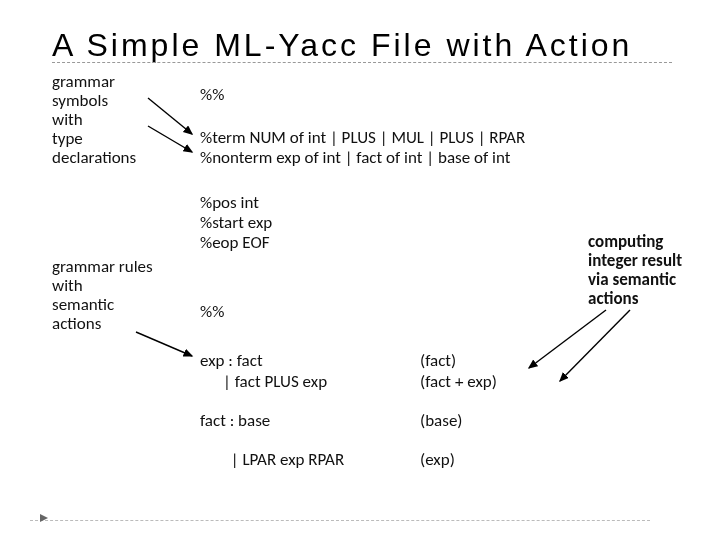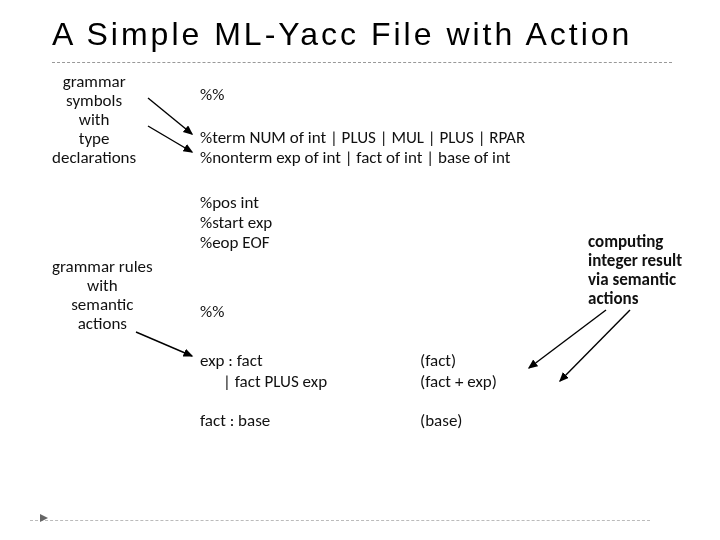--- a/index.html
+++ b/index.html
@@ -7,42 +7,41 @@
       padding: 0;
       width: 720px;
       height: 540px;
       background: #fff;
       font-family: Calibri, Arial, sans-serif;
       position: relative;
       overflow: hidden;
     }
     .title {
       position: absolute;
-      top: 16px;
+      top: 27px;
       left: 52px;
       font-size: 32px;
       letter-spacing: 3px;
       font-family: "Arial Narrow", Arial, sans-serif;
       font-stretch: condensed;
       color: #000;
     }
     .underline {
       position: absolute;
       top: 62px;
       left: 52px;
       width: 620px;
       border-top: 1px dashed #999;
     }
     .col-left {
       position: absolute;
       left: 52px;
       font-size: 17px;
       color: #111;
       line-height: 1.12;
-      text-align: center;
     }
     .col-mid {
       position: absolute;
       left: 200px;
       font-size: 17px;
       color: #111;
       line-height: 1.15;
     }
     .col-right {
       position: absolute;
@@ -143,20 +142,24 @@
         <td></td>
       </tr>
   <tr>
     <td class="c1"><span>fact : base</span></td>
     <td><span>(base)</span></td>
   </tr>
   <tr class="spc">
         <td></td>
         <td></td>
       </tr>
+  <tr>
+    <td class="c1"><span>&nbsp;&nbsp;&nbsp;&nbsp;&nbsp;&nbsp;&nbsp;&nbsp;| LPAR exp RPAR</span></td>
+    <td><span>(exp)</span></td>
+  </tr>
 </tbody>
   </table>
 
 <div class="dash-rule" style="top:520px"></div>
 <div class="arrow-marker-triangle"></div>
 
 <svg class="arrows">
   <defs>
     <marker id="ah" markerWidth="8" markerHeight="8" refX="6" refY="3" orient="auto">
       <path d="M0,0 L7,3 L0,6 Z" fill="#000"></path>

